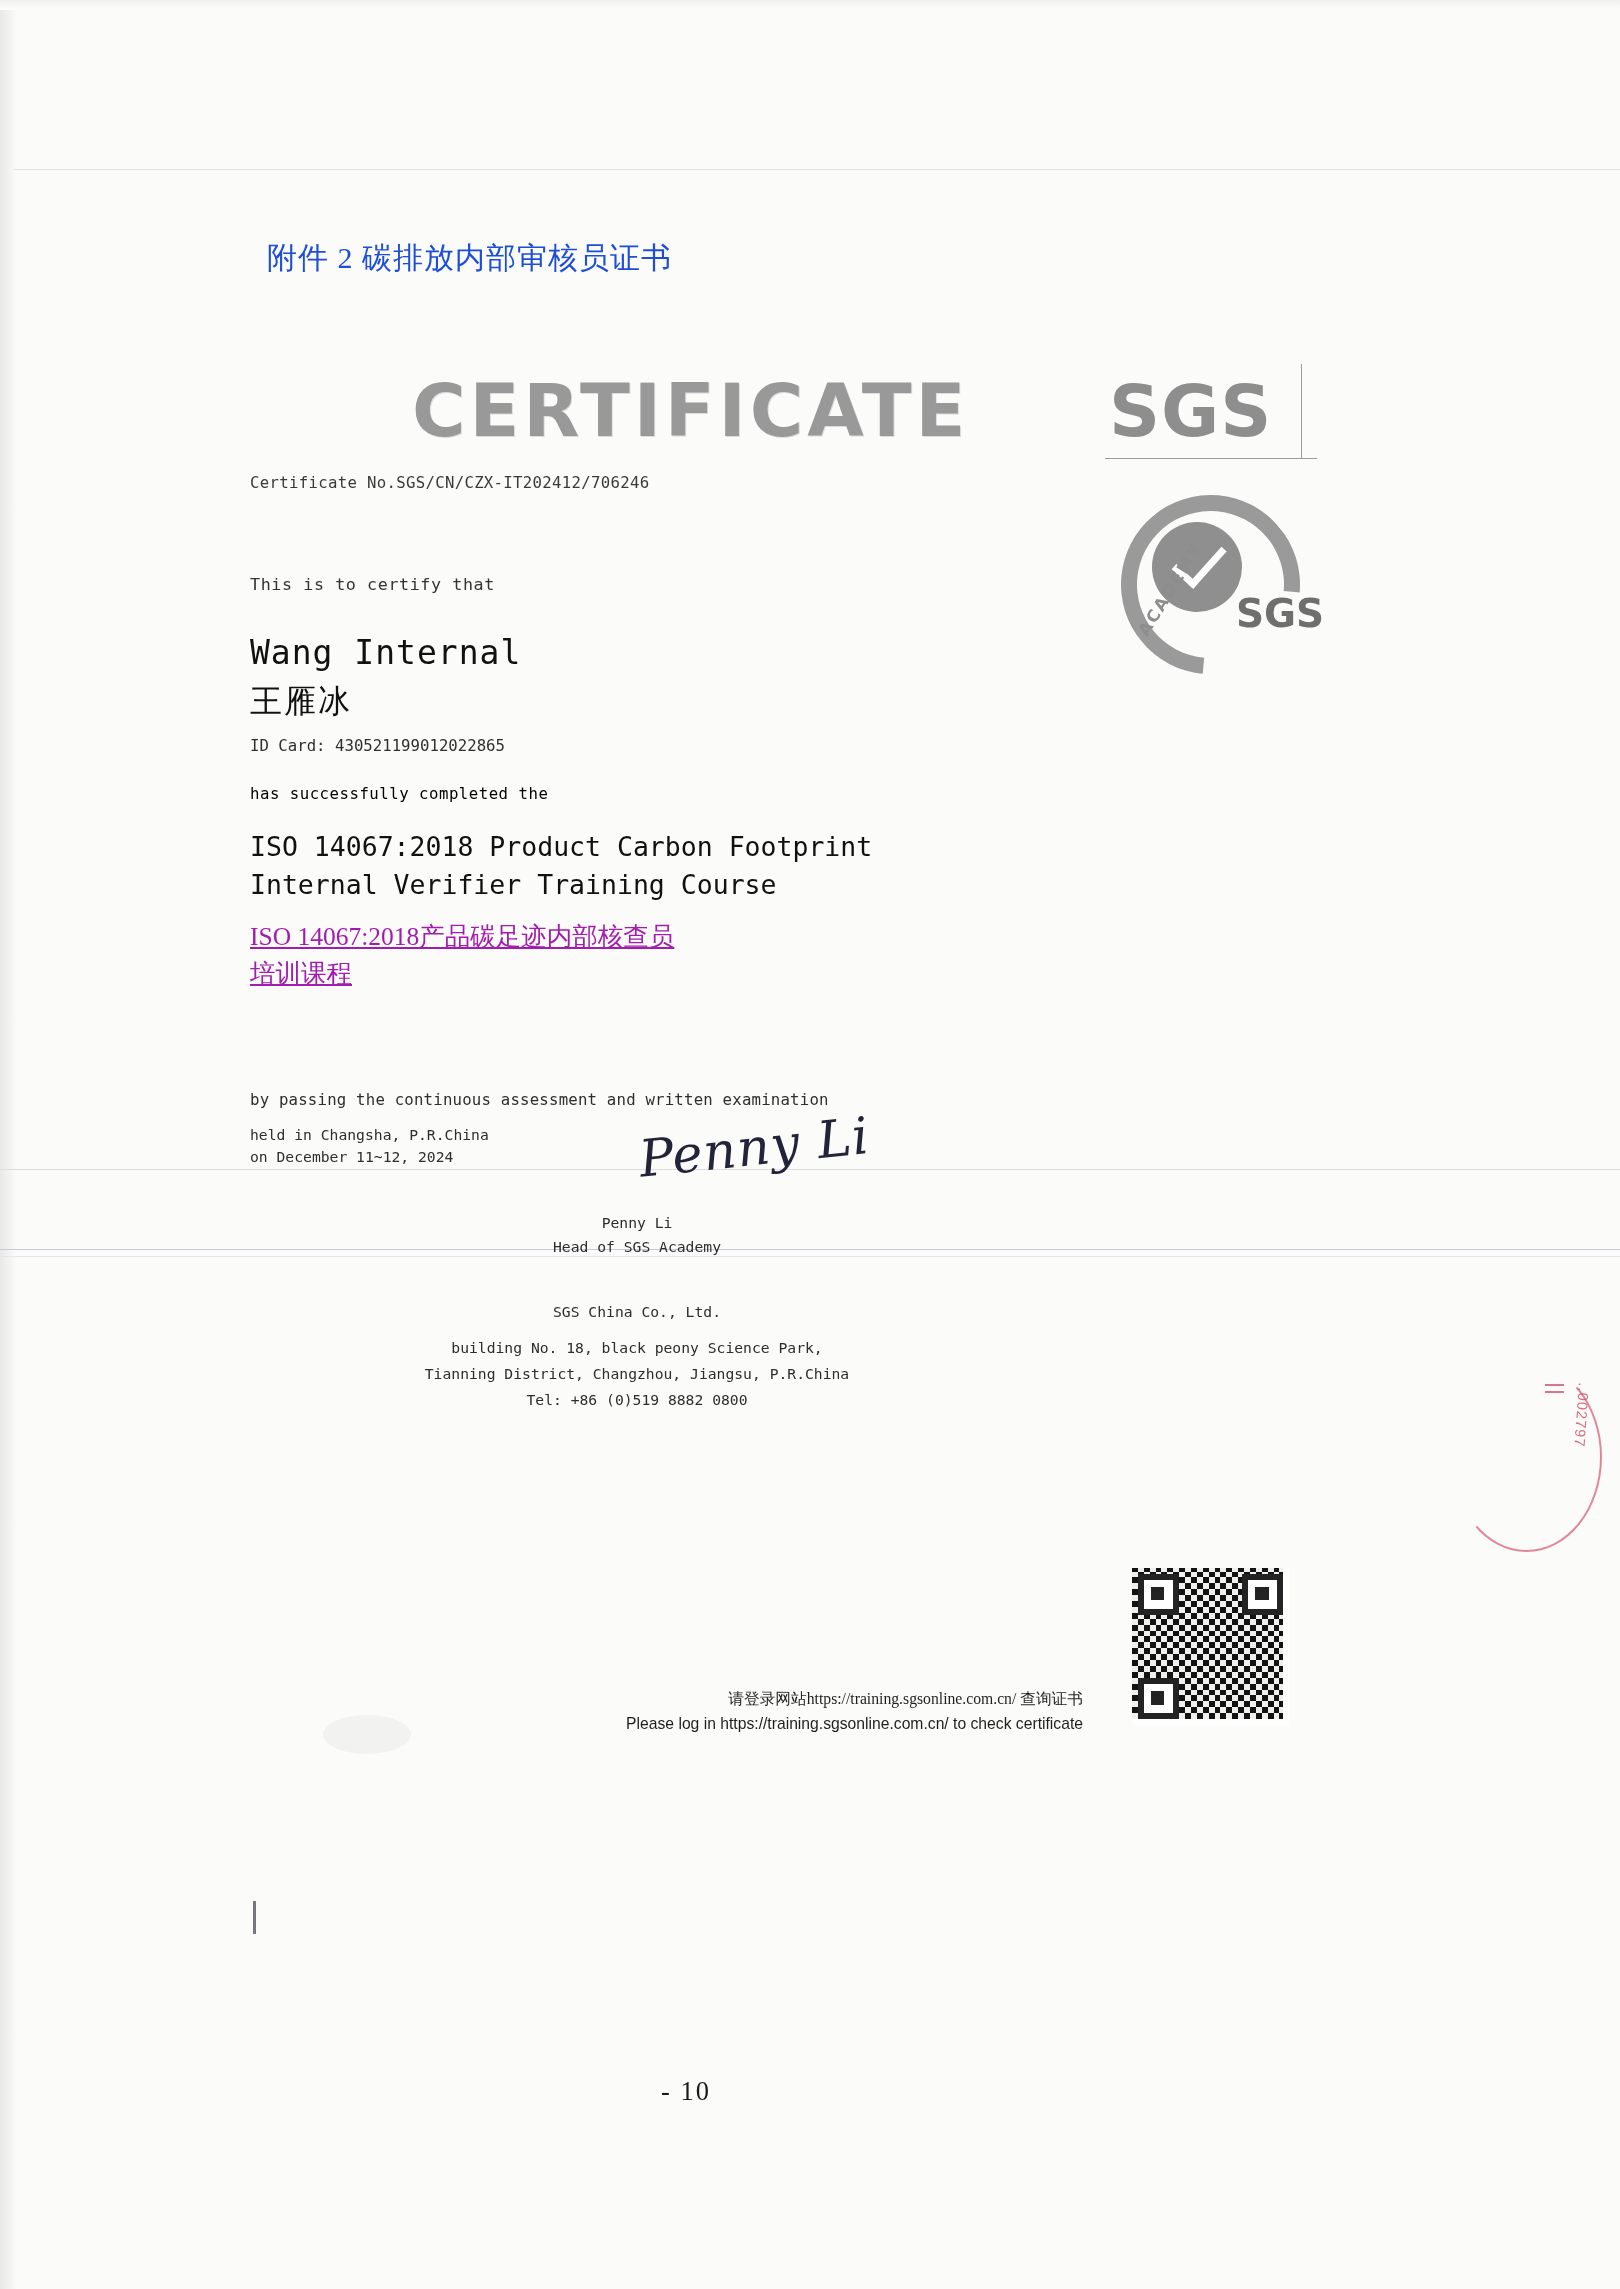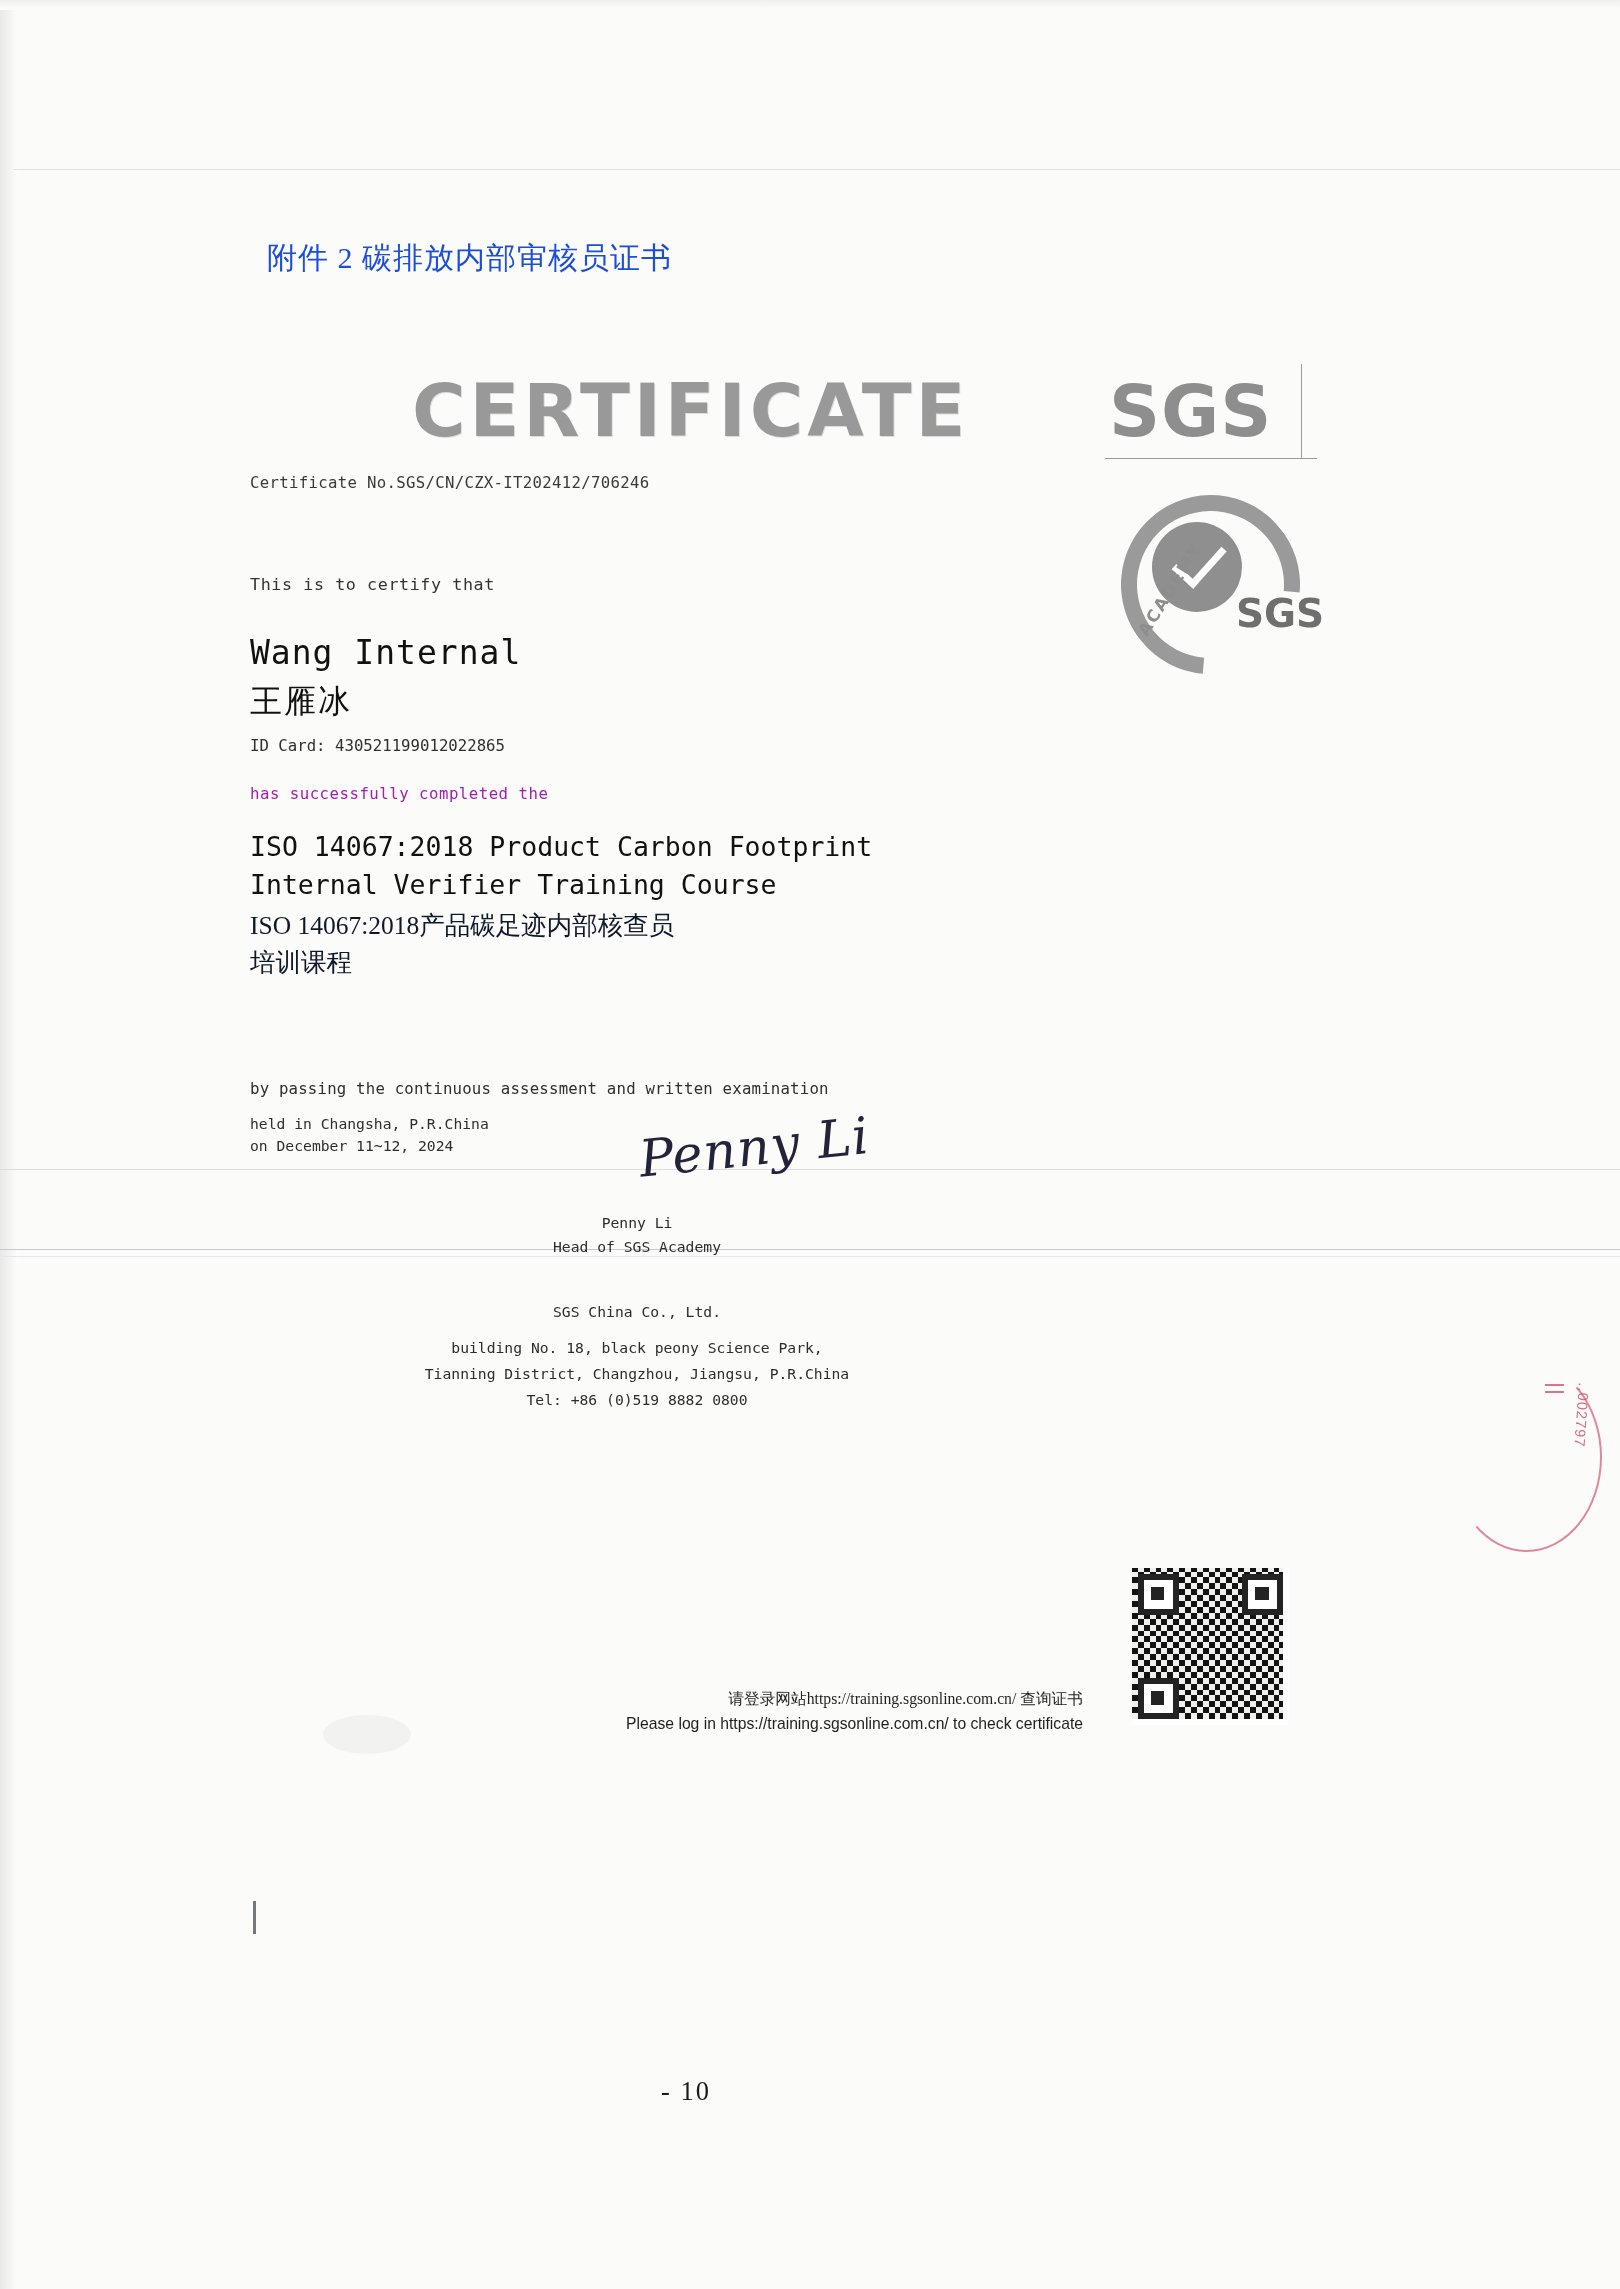--- a/index.html
+++ b/index.html
@@ -203,34 +203,35 @@
   }
   .id-card {
     margin-top: 11.8px;
     font-size: 15.7px;
     color: #2f2f2f;
   }
   .has-completed {
     margin-top: 29px;
     font-size: 15.7px;
     letter-spacing: 0.5px;
-    color: #a21caf;
+    color: #000000;
   }
   .course-en {
     margin-top: 25.5px;
     font-size: 26.5px;
     line-height: 1.42;
     color: #111;
   }
   .course-cn {
-    margin-top: 5px;
+    margin-top: 16px;
     font-size: 25.5px;
     font-family: "Liberation Serif", serif;
     line-height: 1.42;
-    color: #0f172a;
+    color: #a21caf;
+    text-decoration: underline;
   }
   .by-passing {
     margin-top: 98px;
     font-size: 15.7px;
     letter-spacing: 0.2px;
     color: #2e2e2e;
   }
   .held-in {
     margin-top: 15.7px;
     font-size: 14.7px;

